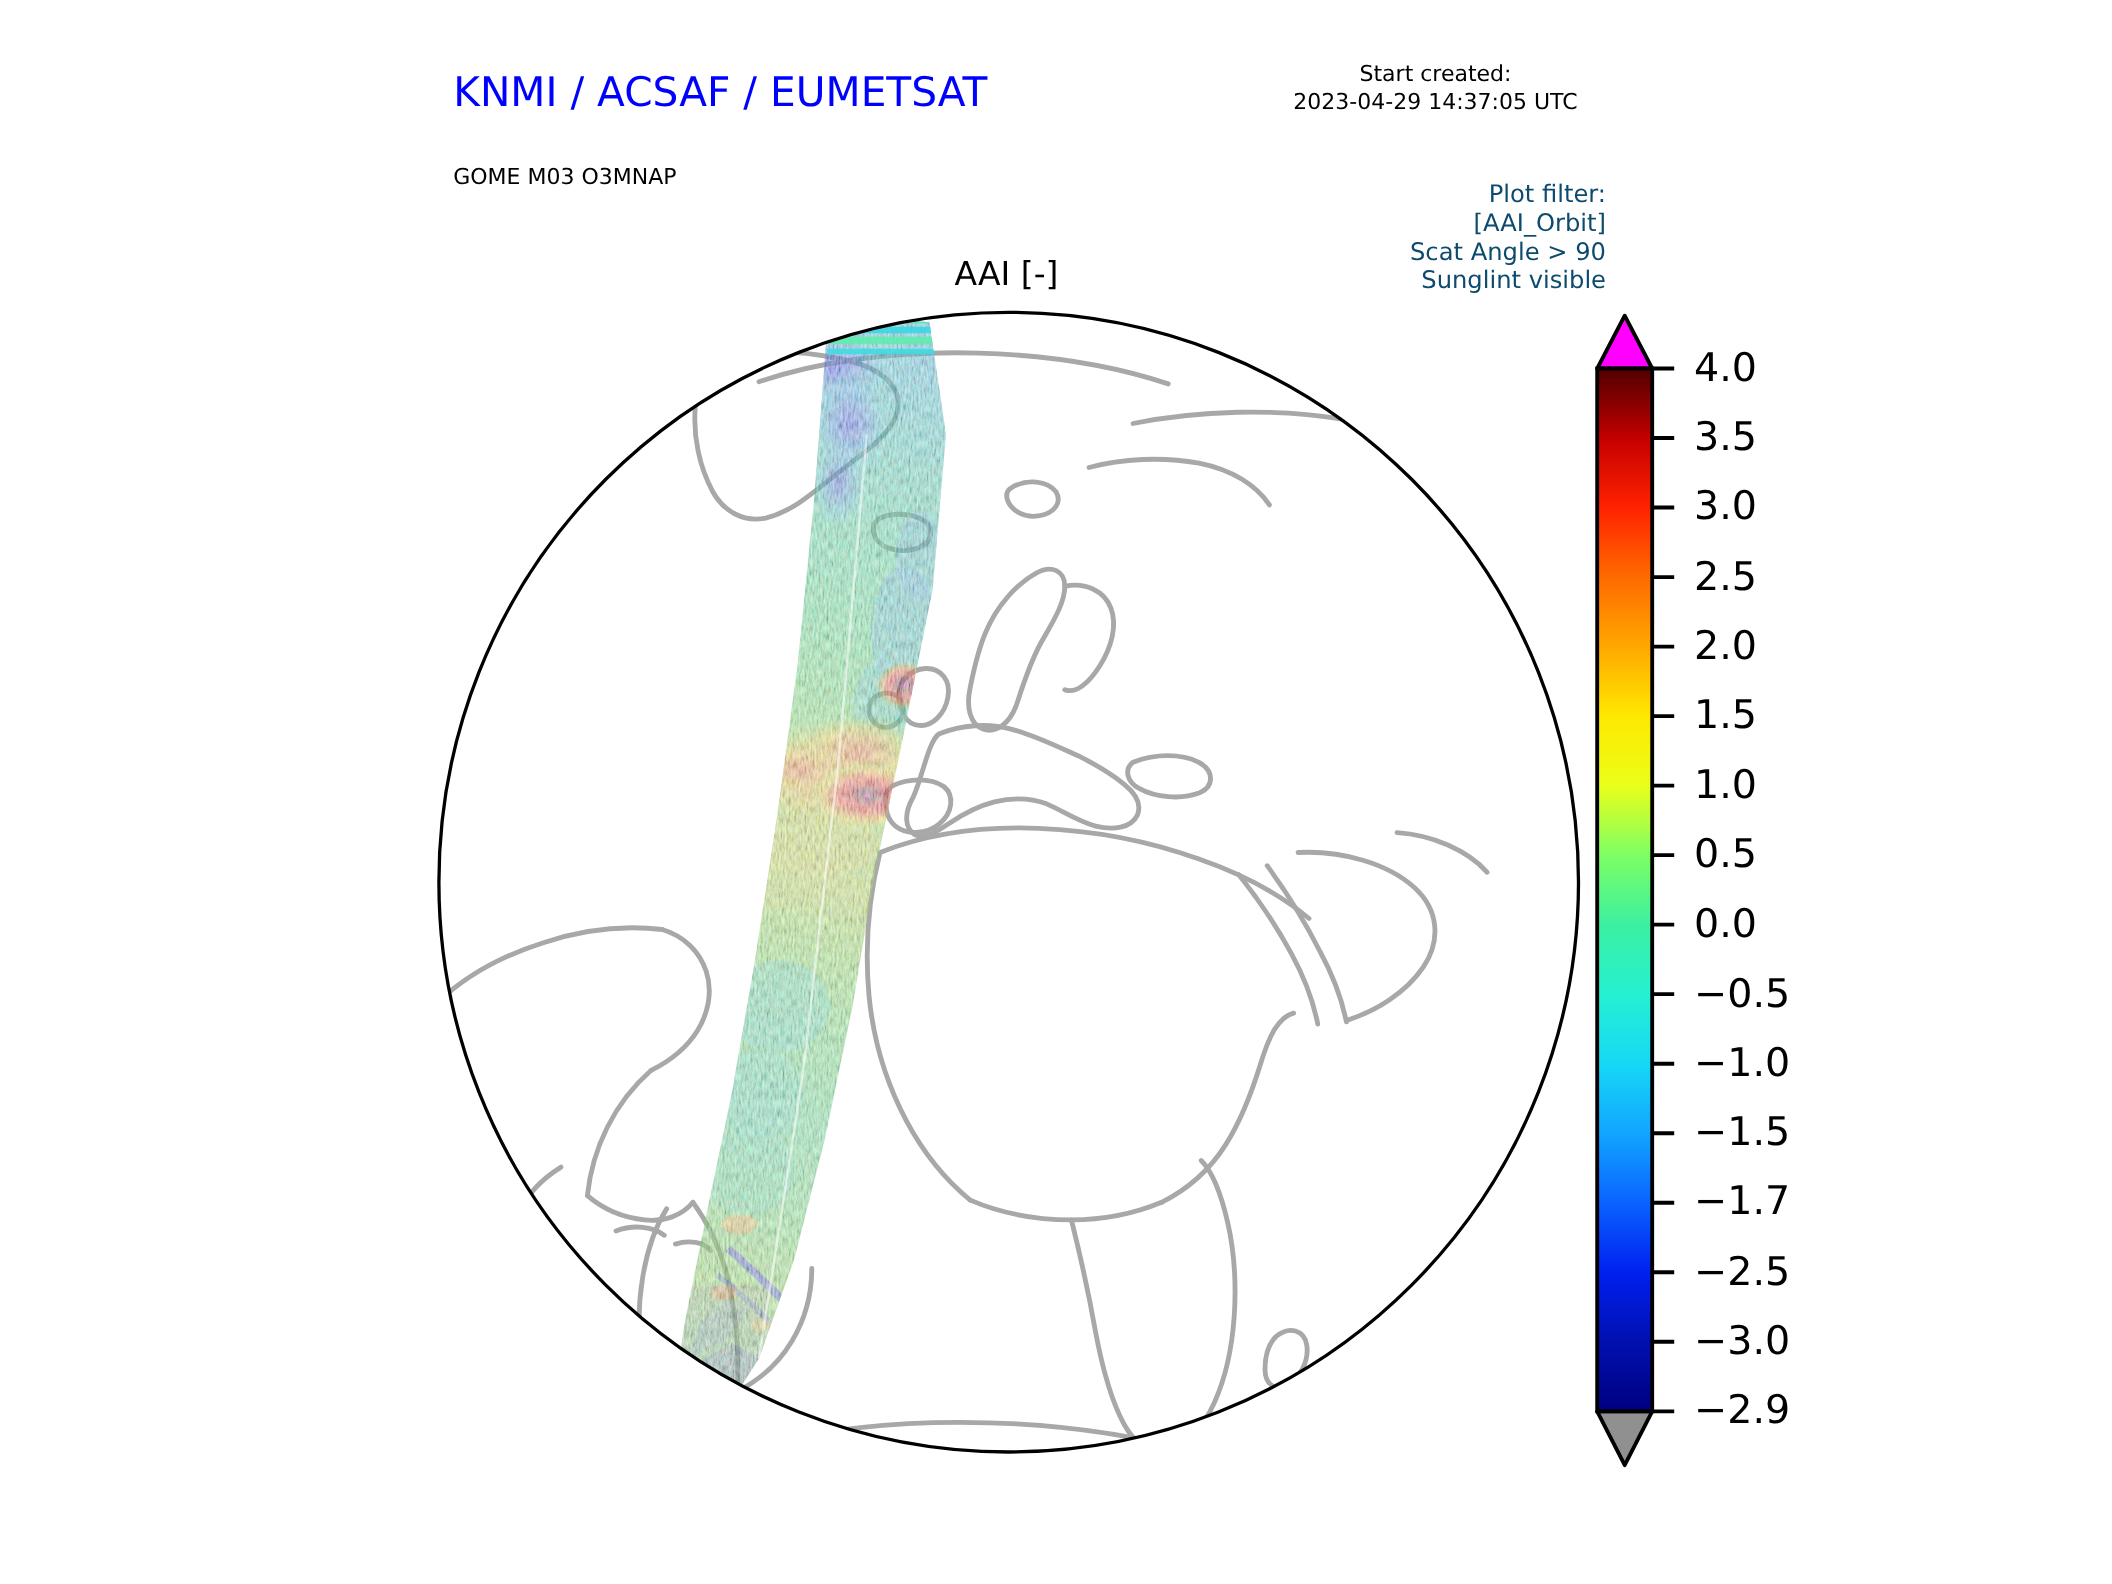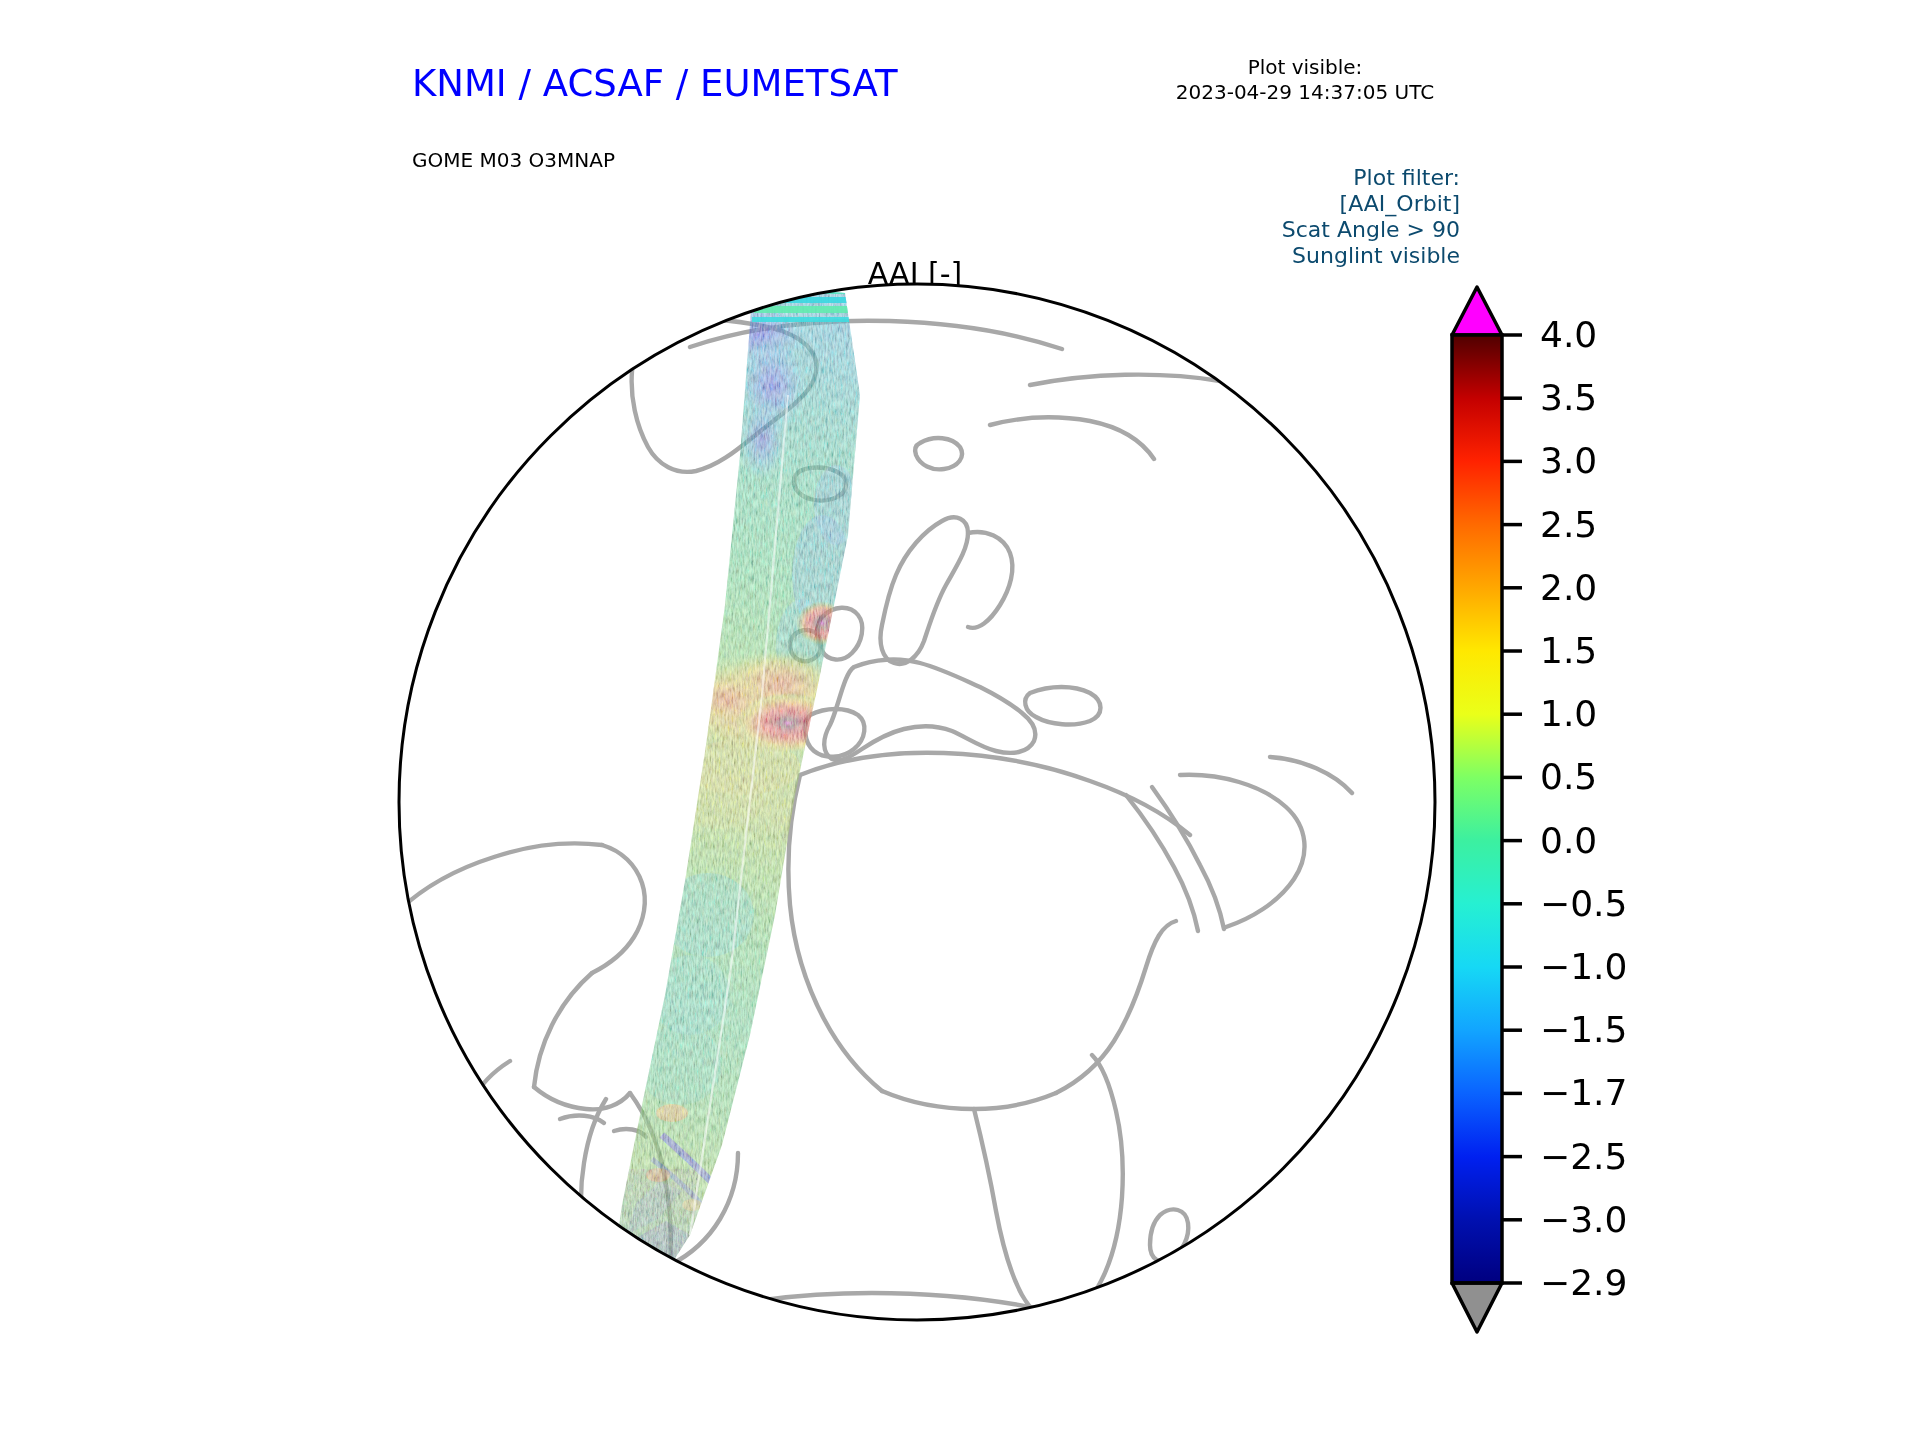--- a/index.html
+++ b/index.html
@@ -64,21 +64,20 @@
   }
   .param-title {
     position: absolute;
     left: 705px;
     top: 232px;
     width: 420px;
     text-align: center;
     font-size: 30px;
     color: #000000;
     white-space: nowrap;
-    margin-top: 24px;
   }
 
   
   #map-area {
     position: absolute;
     left: 390px;
     top: 275px;
     width: 1060px;
     height: 1065px;
   }
@@ -125,21 +124,21 @@
   }
 </style>
 </head>
 <body>
 
 <div id="root">
 
   <div class="brand-title">KNMI / ACSAF / EUMETSAT</div>
 
   <div class="created-block">
-    <div>Plot visible:</div>
+    <div>Start created:</div>
     <div>2023-04-29 14:37:05 UTC</div>
   </div>
 
   <div class="subtitle-block">
     <div>GOME M03 O3MNAP</div>
   </div>
 
   <div class="filter-block">
     <div>Plot filter:</div>
     <div>[AAI_Orbit]</div>

